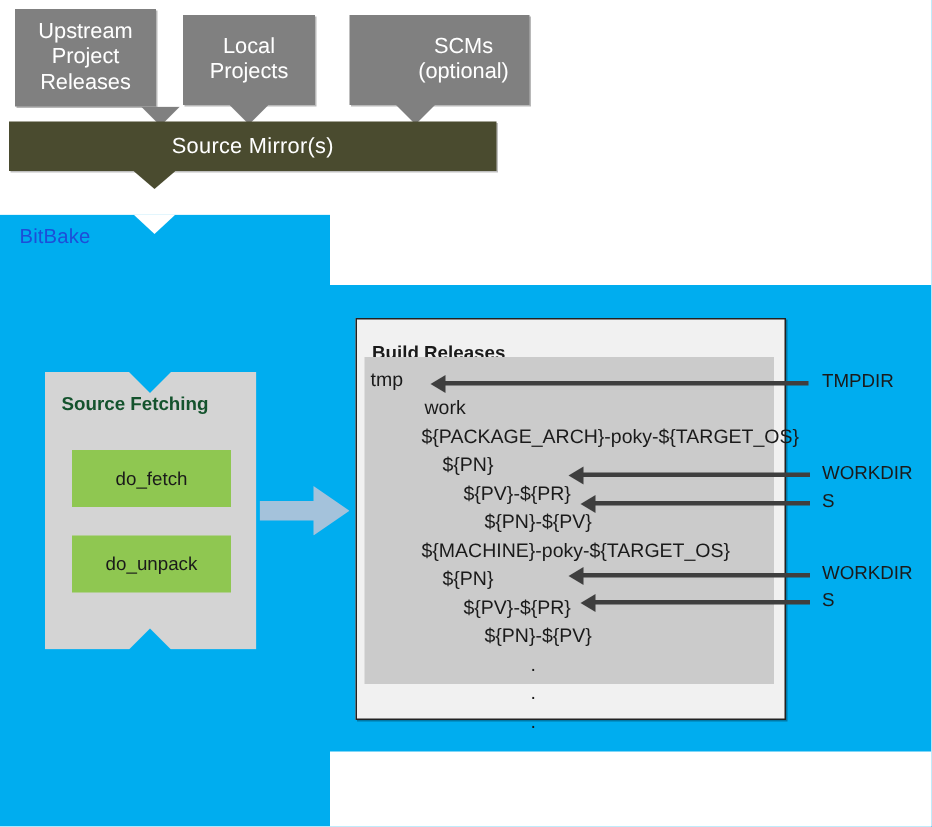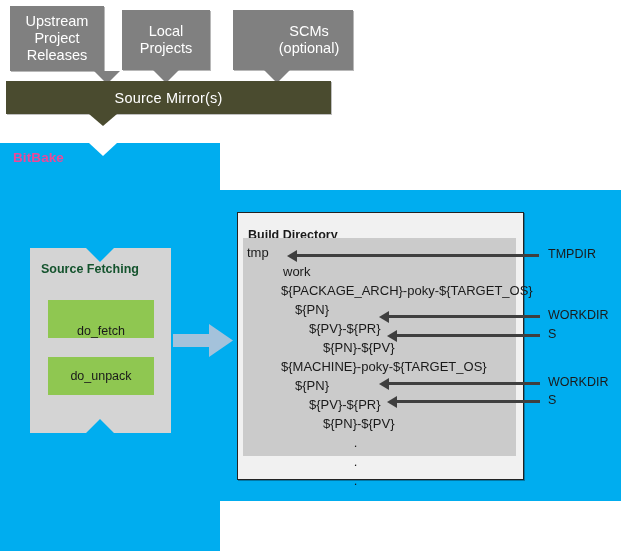--- a/index.html
+++ b/index.html
@@ -59,21 +59,21 @@
       0 408px
     );
   }
   
   #bitbake-topnotch{
     position:absolute;left:89px;top:143px;width:28px;height:13px;
     background:#ffffff;clip-path:polygon(0 0,100% 0,50% 100%);
   }
   #bitbake-label{
     position:absolute;left:13px;top:150px;
-    font-size:13.5px;font-weight:bold;color:#ec4899;letter-spacing:.1px;
+    font-size:13.5px;font-weight:normal;color:#1d4ed8;letter-spacing:.1px;
   }
 
   
   #fetch-panel{
     position:absolute;left:30px;top:248px;width:141px;height:185px;
     background:#d4d4d4;
     clip-path:polygon(
       0 0, 56px 0, 70px 14px, 84px 0, 141px 0,
       141px 185px, 84px 185px, 70px 171px, 56px 185px, 0 185px
     );
@@ -81,21 +81,21 @@
   #fetch-title{
     position:absolute;left:41px;top:262px;
     font-size:12.5px;font-weight:bold;color:#14532d;
   }
   .greenbox{
     position:absolute;left:48px;width:106px;height:38px;
     background:#8fc751;color:#1a1a1a;
     display:flex;align-items:center;justify-content:center;
     font-size:12.5px;
   }
-  #green-fetch{top:300px;align-items:flex-end;}
+  #green-fetch{top:300px;}
   #green-unpack{top:357px;}
 
   
   #flow-arrow{
     position:absolute;left:173px;top:324px;width:60px;height:33px;
     background:#a4c2db;
     clip-path:polygon(0 10px,36px 10px,36px 0,60px 16.5px,36px 33px,36px 23px,0 23px);
   }
 
   
@@ -178,21 +178,21 @@
   <div class="greenbox" id="green-fetch">
     <span>do_fetch</span>
   </div>
   <div class="greenbox" id="green-unpack">
     <span>do_unpack</span>
   </div>
 
   <div id="flow-arrow"></div>
 
   <div id="build-card"></div>
-  <div id="build-title">Build Directory</div>
+  <div id="build-title">Build Releases</div>
   <div id="tree-panel"></div>
   <div id="tree">
       <div class="tree-row" style="padding-left: 4px;">tmp</div>
       <div class="tree-row" style="padding-left: 40px;">work</div>
       <div class="tree-row" style="padding-left: 38px;">${PACKAGE_ARCH}-poky-${TARGET_OS}</div>
       <div class="tree-row" style="padding-left: 52px;">${PN}</div>
       <div class="tree-row" style="padding-left: 66px;">${PV}-${PR}</div>
       <div class="tree-row" style="padding-left: 80px;">${PN}-${PV}</div>
       <div class="tree-row" style="padding-left: 38px;">${MACHINE}-poky-${TARGET_OS}</div>
       <div class="tree-row" style="padding-left: 52px;">${PN}</div>

